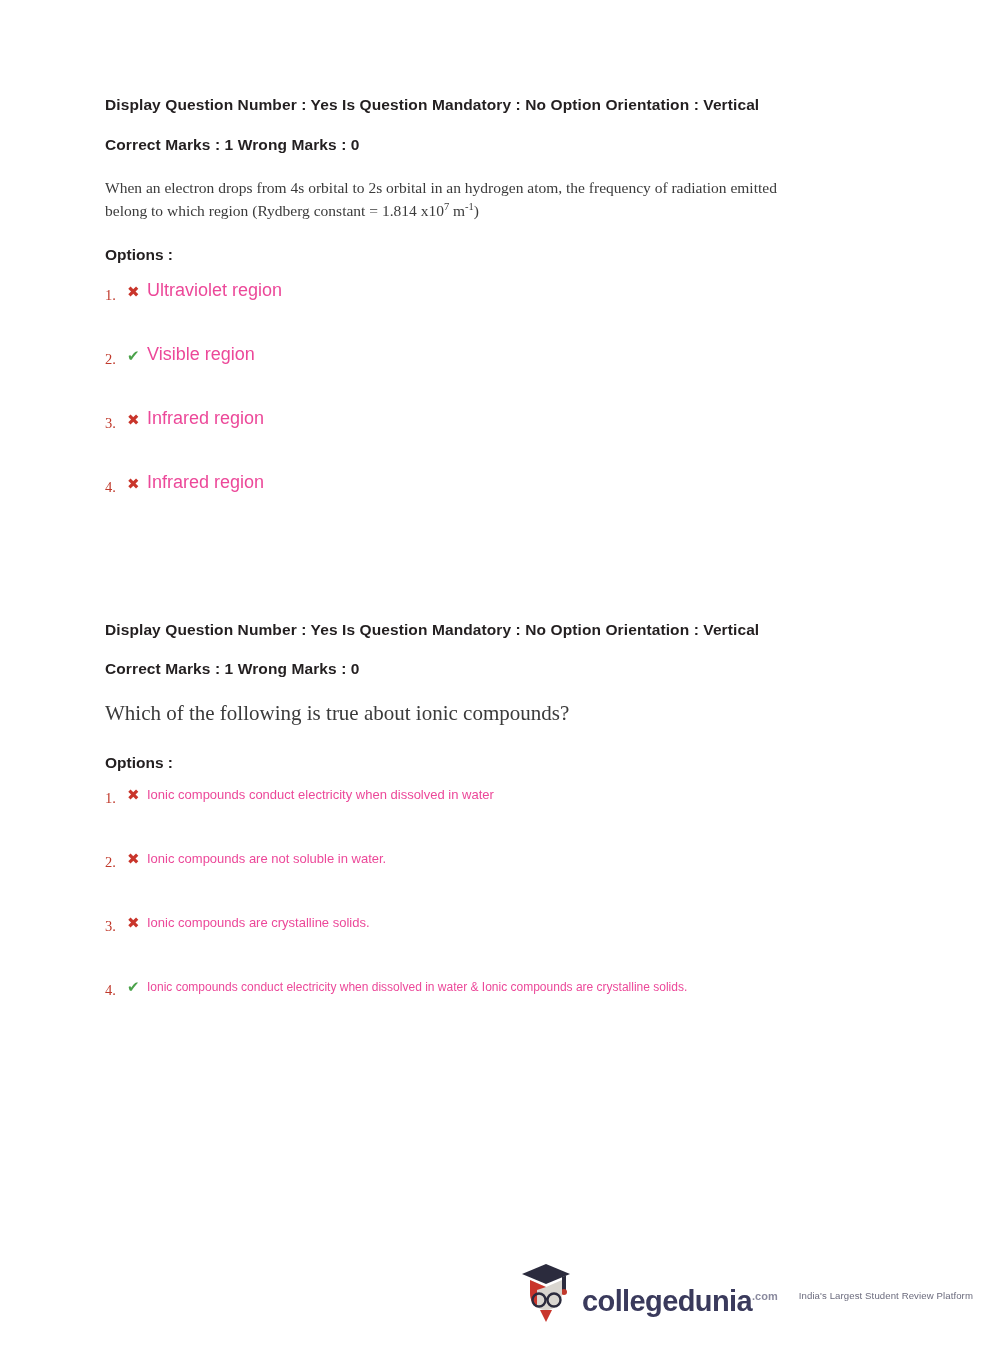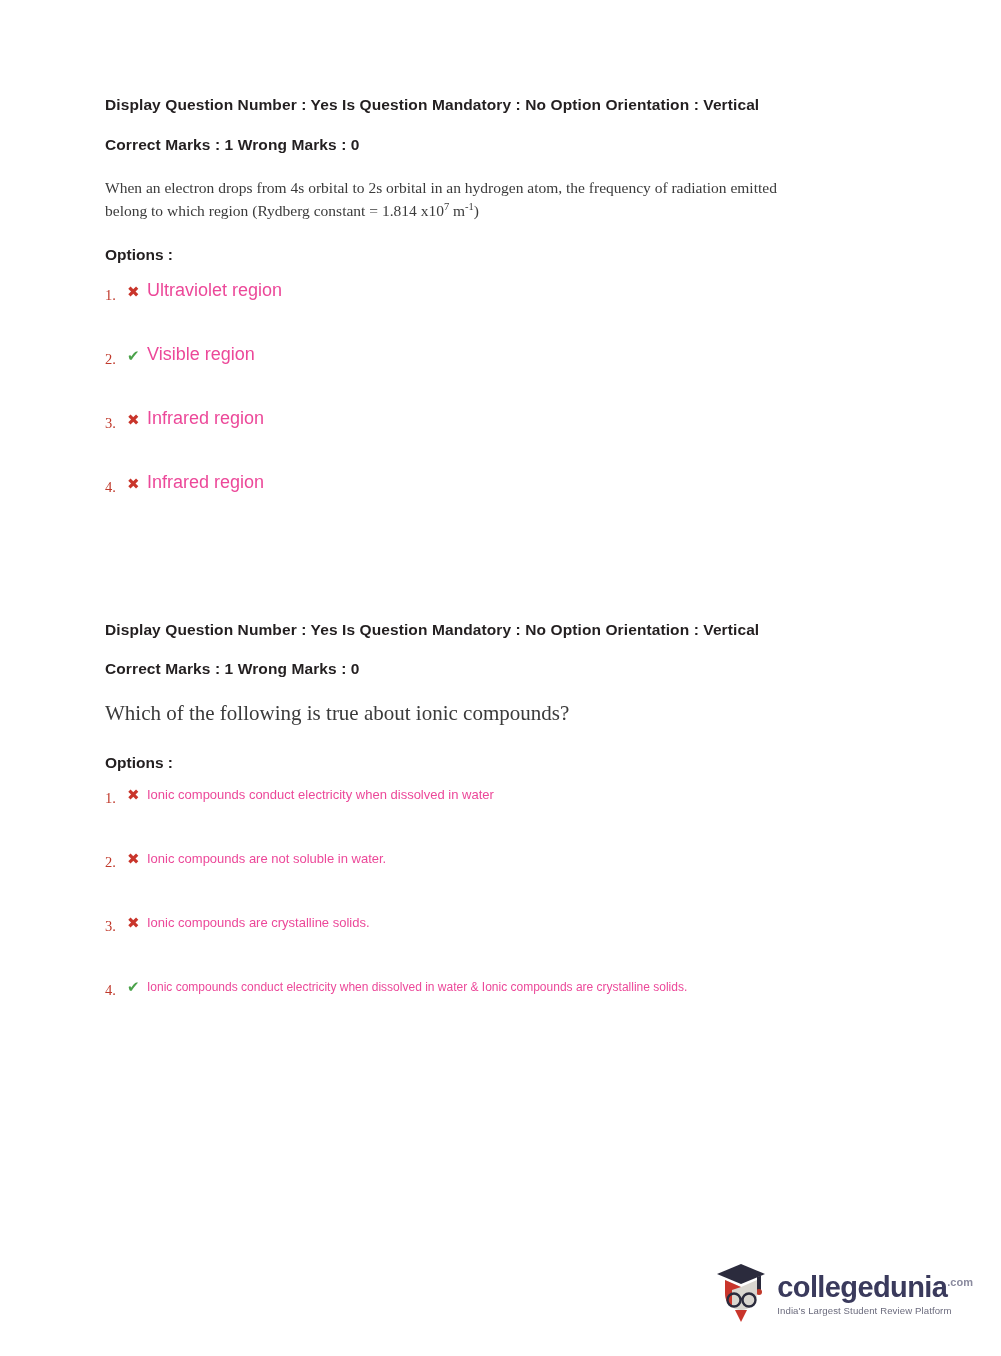--- a/index.html
+++ b/index.html
@@ -97,23 +97,23 @@
     align-items: flex-end;
     gap: 8px;
   }
   .logo-mark {
     width: 56px;
     height: 62px;
     position: relative;
   }
   .logo-text-wrap {
     display: flex;
-    flex-direction: column;
     align-items: flex-start;
     padding-bottom: 6px;
+    gap: 21px;
   }
   .logo-word {
     font-family: "Liberation Sans", sans-serif;
     font-size: 29px;
     font-weight: bold;
     color: #3a3a5c;
     letter-spacing: -0.6px;
     line-height: 1;
   }
   .logo-word .com {

